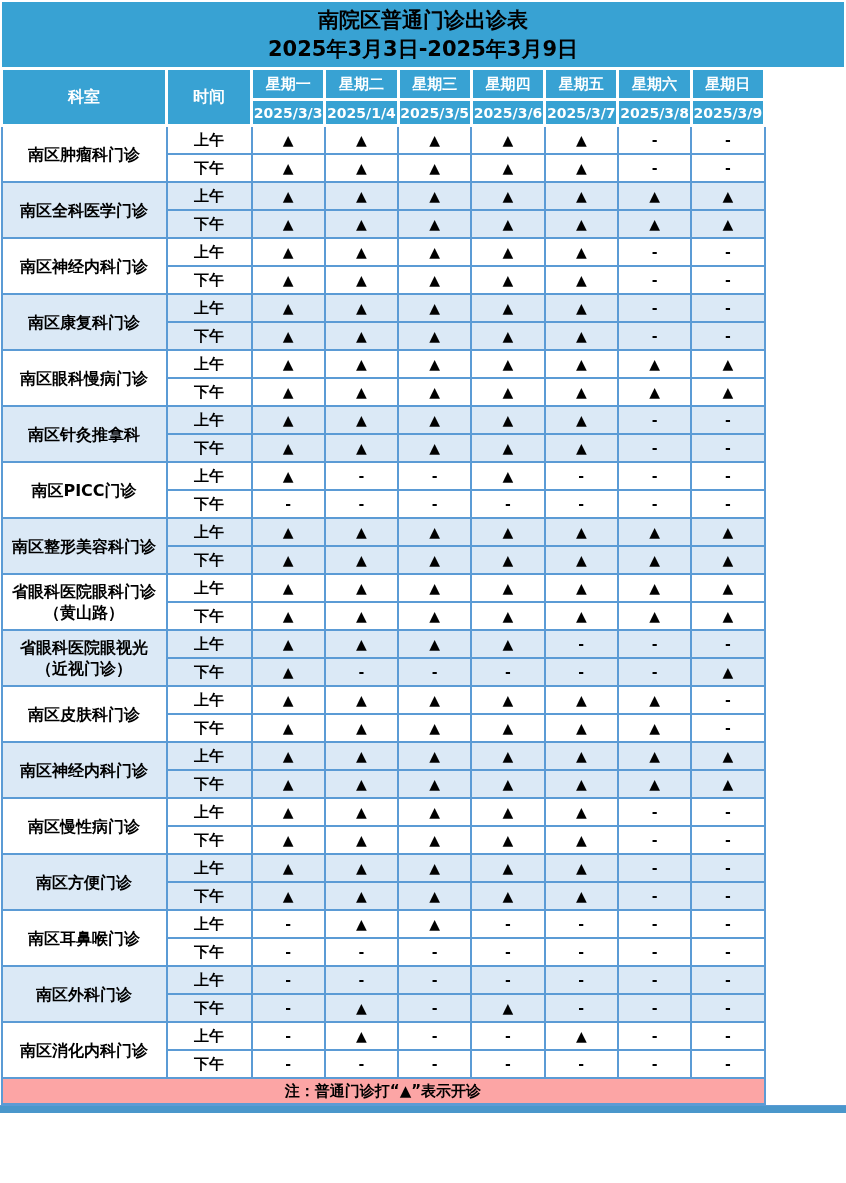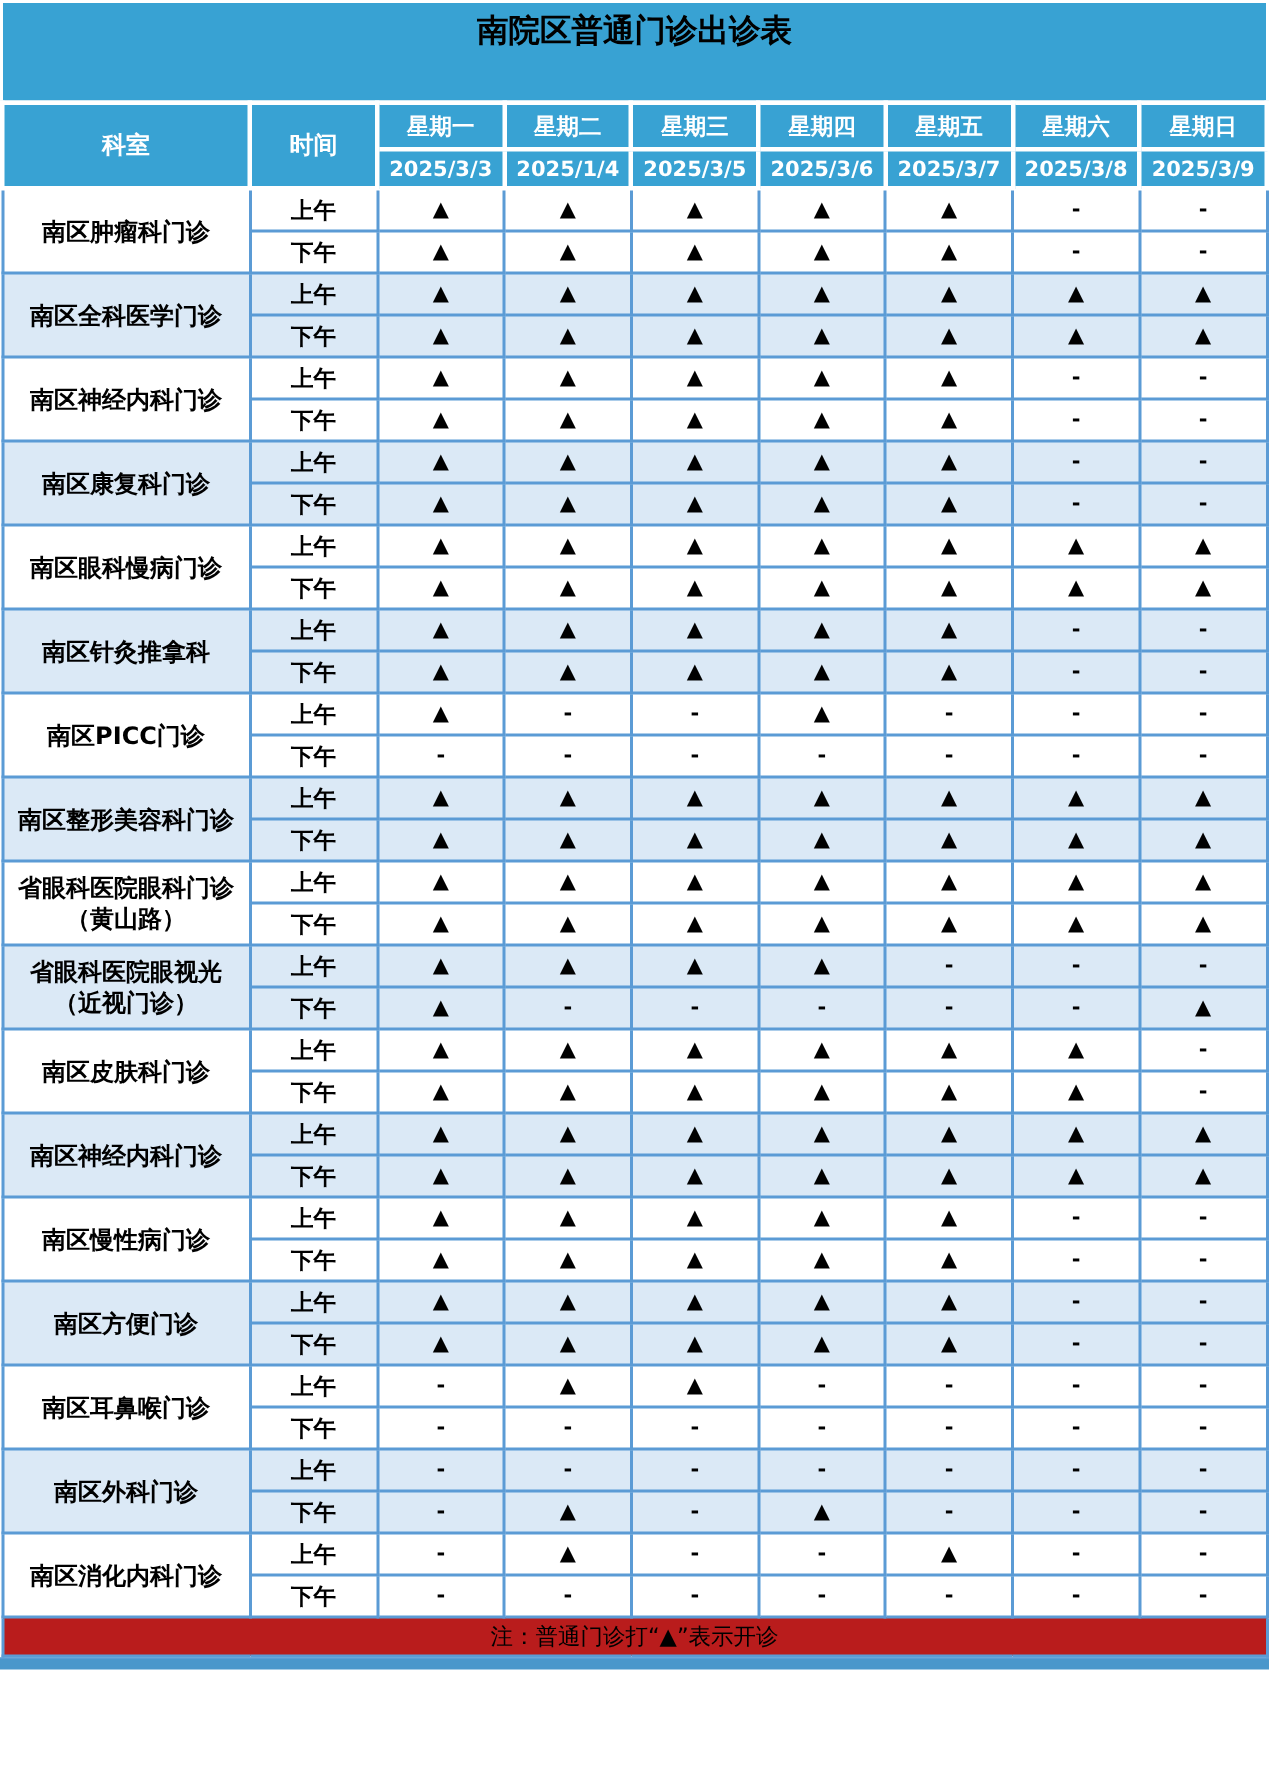--- a/index.html
+++ b/index.html
@@ -9,50 +9,51 @@
     font-weight:bold;color:#000;background:#fff;overflow:hidden;
   }
   
   .title-bar{
     box-sizing:border-box;height:67px;background:#38A2D3;
     border:2px solid #fff;border-bottom:none;
     text-align:center;padding-top:4px;
   }
   .title-line{font-size:21px;line-height:29px;color:#000;}
   
-  table{border-collapse:collapse;width:846px;table-layout:fixed;}
+  table{border-collapse:collapse;width:766px;table-layout:fixed;}
   thead th{
     background:#38A2D3;color:#fff;border:3px solid #fff;
     font-weight:bold;padding:0;text-align:center;vertical-align:middle;
   }
   th.corner{font-size:16px;}
   th.day-th{font-size:15px;height:28px;}
   th.date-th{font-size:14px;height:23px;margin-left:24px;}
   tbody td{
     border:2px solid #5B9BD5;background:#fff;
     text-align:center;vertical-align:middle;
     height:26px;padding:0;font-weight:bold;
   }
   tr.alt td{background:#DBE9F6;}
   td.dept{font-size:16px;line-height:21px;white-space:pre-line;}
   td.time{font-size:15px;}
   td.sym{font-size:14px;}
   tfoot td.note{
-    border:2px solid #5B9BD5;background:#b91c1c;color:#000;
-    text-align:center;font-size:15px;height:22px;font-weight:normal;
+    border:2px solid #5B9BD5;background:#fca5a5;color:#000;
+    text-align:center;font-size:15px;height:22px;font-weight:bold;
   }
   .bottom-strip{height:7px;background:#4A97CB;border-top:1px solid #5B9BD5;}
 </style>
 </head>
 <body>
 
 <div class="page">
 
   <div class="title-bar">
     <div class="title-line">南院区普通门诊出诊表</div>
+    <div class="title-line">2025年3月3日-2025年3月9日</div>
   </div>
 
   <table>
     <colgroup>
       <col style="width:165px">
       <col style="width:85px">
       <col>
         <col>
         <col>
         <col>

